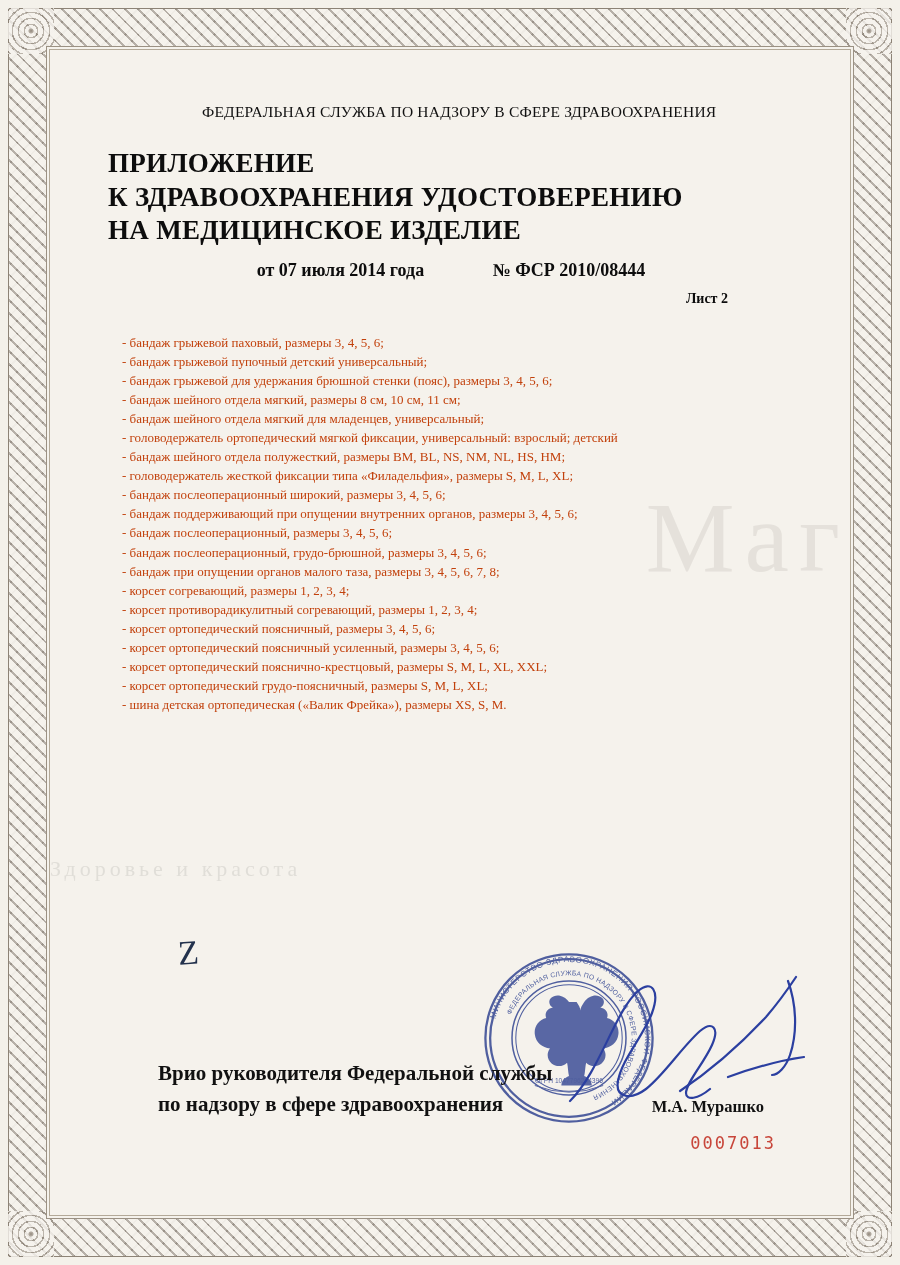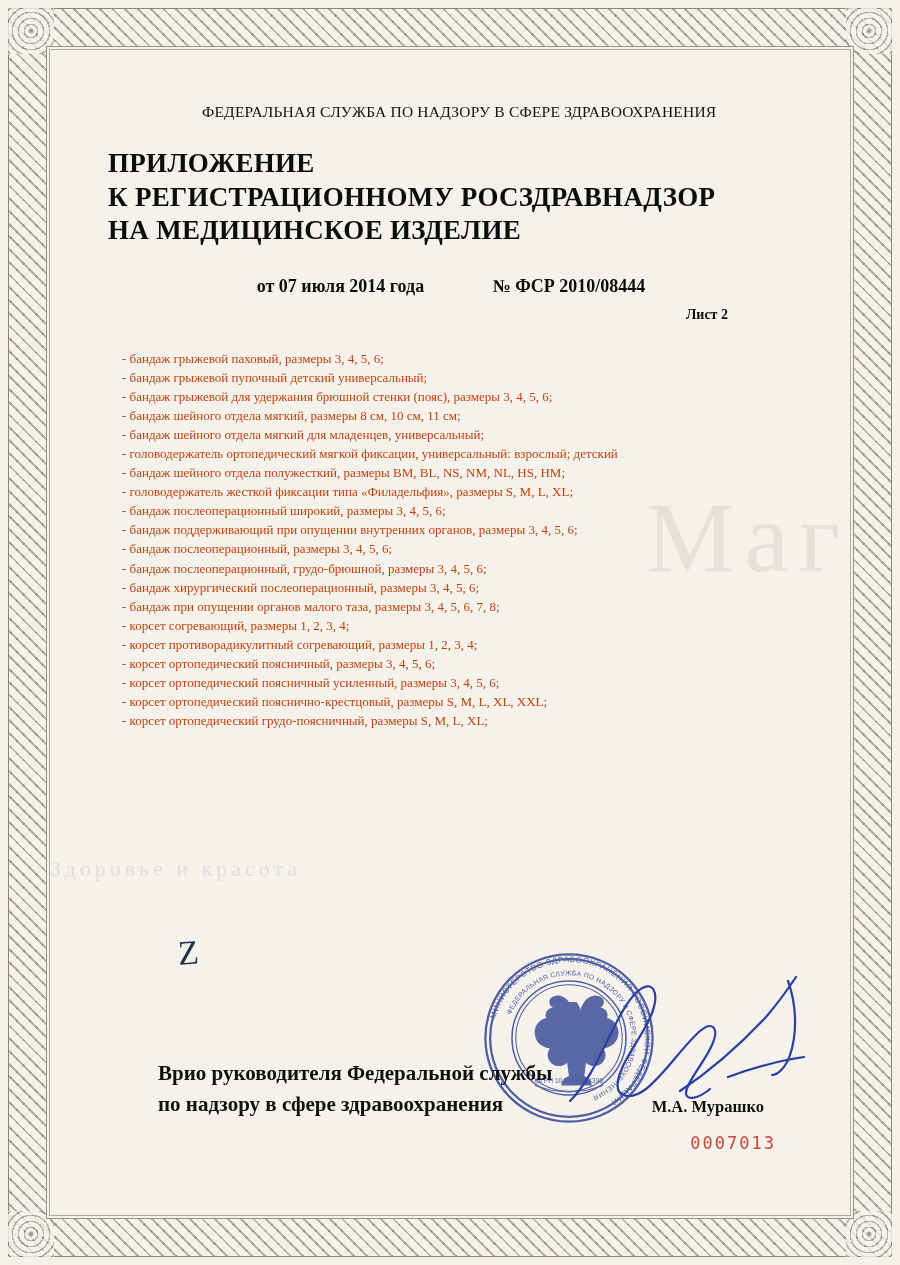--- a/index.html
+++ b/index.html
@@ -127,21 +127,21 @@
     font-weight: bold;
     line-height: 1.25;
     letter-spacing: 0.3px;
     color: #0d0d0d;
   }
   .title .l1 { }
   .title .l2 { }
   .title .l3 { }
 
   .date-row {
-    margin-top: 28px;
+    margin-top: 12px;
     text-align: center;
     font-size: 18px;
     font-weight: bold;
     color: #0d0d0d;
   }
   .date-row .date { margin-right: 64px; }
   .date-row .number { }
 
   .sheet {
     margin-top: 10px;
@@ -243,21 +243,21 @@
     <div class="watermark-sub">Здоровье и красота</div>
 
     <div class="doc-body">
 
       <div class="agency">
         <div>ФЕДЕРАЛЬНАЯ СЛУЖБА ПО НАДЗОРУ В СФЕРЕ ЗДРАВООХРАНЕНИЯ</div>
       </div>
 
       <div class="title">
         <div class="l1">ПРИЛОЖЕНИЕ</div>
-        <div class="l2">К РЕГИСТРАЦИОННОМУ РОСЗДРАВНАДЗОР</div>
+        <div class="l2">К ЗДРАВООХРАНЕНИЯ УДОСТОВЕРЕНИЮ</div>
         <div class="l3">НА МЕДИЦИНСКОЕ ИЗДЕЛИЕ</div>
       </div>
 
       <div class="date-row">
         <span class="date">от  07 июля 2014 года</span>
         <span class="number">№  ФСР 2010/08444</span>
       </div>
 
       <div class="sheet">Лист   2</div>
 
@@ -267,28 +267,28 @@
         <div>- бандаж грыжевой для удержания брюшной стенки (пояс), размеры 3, 4, 5, 6;</div>
         <div>- бандаж шейного отдела мягкий, размеры 8 см, 10 см, 11 см;</div>
         <div>- бандаж шейного отдела мягкий для младенцев, универсальный;</div>
         <div>- головодержатель ортопедический мягкой фиксации, универсальный: взрослый; детский</div>
         <div>- бандаж шейного отдела полужесткий, размеры BM, BL, NS, NM, NL, HS, HM;</div>
         <div>- головодержатель жесткой фиксации типа «Филадельфия», размеры S, M, L, XL;</div>
         <div>- бандаж послеоперационный широкий, размеры 3, 4, 5, 6;</div>
         <div>- бандаж поддерживающий при опущении внутренних органов, размеры 3, 4, 5, 6;</div>
         <div>- бандаж послеоперационный, размеры 3, 4, 5, 6;</div>
         <div>- бандаж послеоперационный, грудо-брюшной, размеры 3, 4, 5, 6;</div>
-        <div>- бандаж хирургический послеоперационный, размеры 3, 4, 5, 6;</div>
         <div>- бандаж при опущении органов малого таза, размеры 3, 4, 5, 6, 7, 8;</div>
         <div>- корсет согревающий, размеры 1, 2, 3, 4;</div>
         <div>- корсет противорадикулитный согревающий, размеры 1, 2, 3, 4;</div>
         <div>- корсет ортопедический поясничный, размеры 3, 4, 5, 6;</div>
         <div>- корсет ортопедический поясничный усиленный, размеры 3, 4, 5, 6;</div>
         <div>- корсет ортопедический пояснично-крестцовый, размеры S, M, L, XL, XXL;</div>
         <div>- корсет ортопедический грудо-поясничный, размеры S, M, L, XL;</div>
+        <div>- шина детская ортопедическая («Валик Фрейка»), размеры XS, S, M.</div>
       </div>
     </div>
 
     <div class="mark-z">Z</div>
 
     <svg class="stamp" viewBox="0 0 200 200">
       <defs>
         <path id="arcOuter" d="M 100,100 m -80,0 a 80,80 0 1,1 160,0 a 80,80 0 1,1 -160,0"></path>
         <path id="arcInner" d="M 100,100 m -66,0 a 66,66 0 1,1 132,0 a 66,66 0 1,1 -132,0"></path>
       </defs>

